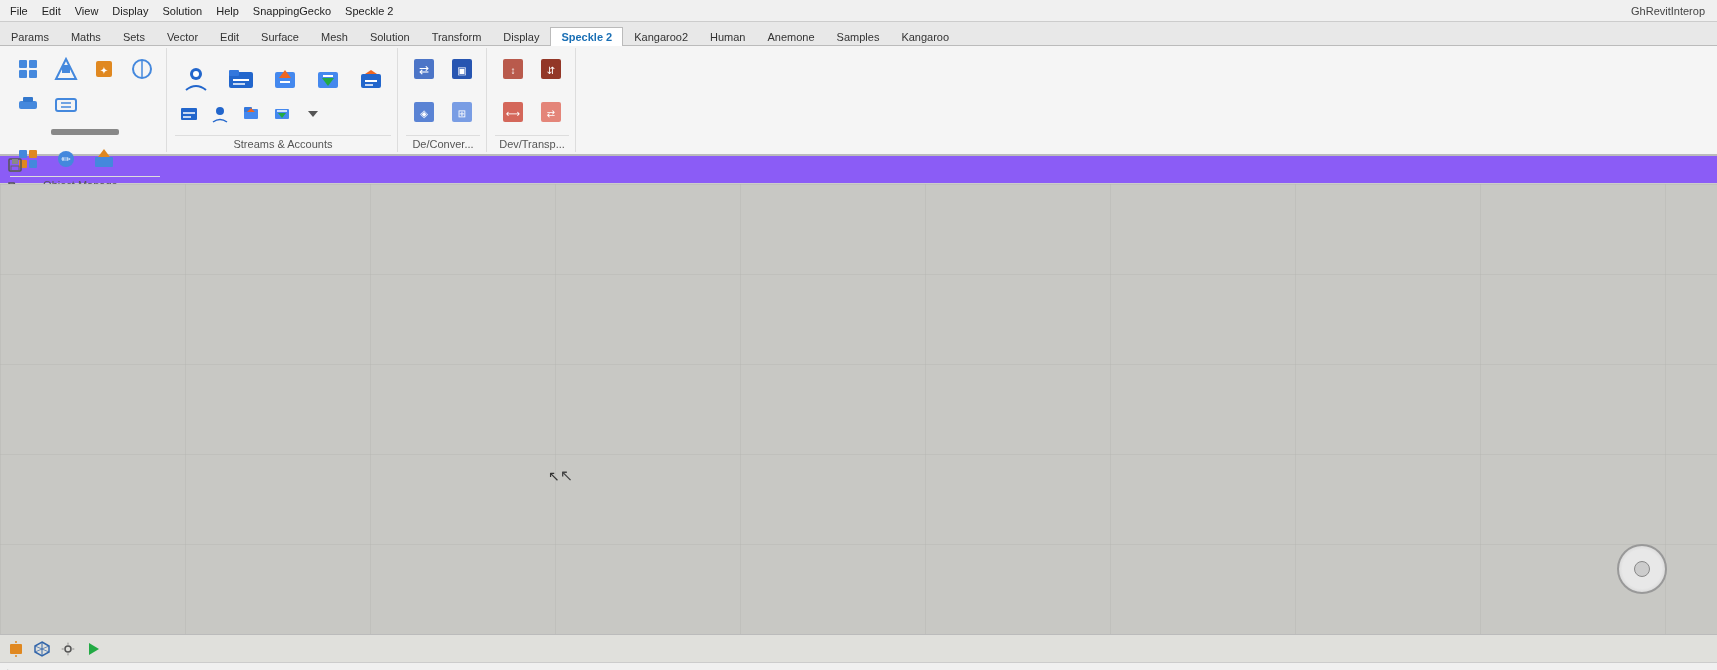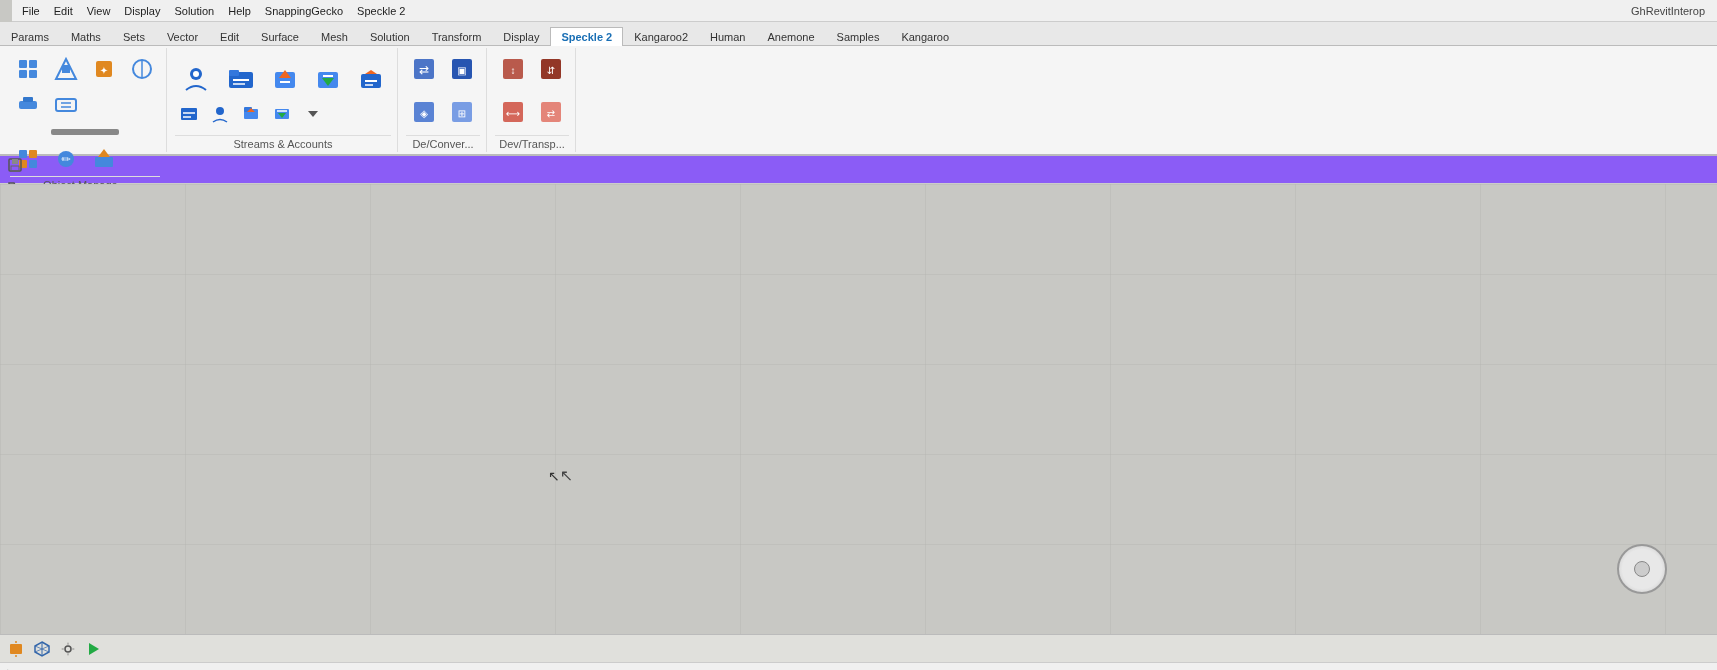--- a/index.html
+++ b/index.html
@@ -2,21 +2,21 @@
 <html><head>
   <meta charset="utf-8">
   <style>
     * { margin: 0; padding: 0; box-sizing: border-box; }
     body { width: 1717px; height: 670px; overflow: hidden; font-family: 'Segoe UI', Tahoma, sans-serif; font-size: 11px; background: #c8c8c4; user-select: none; }
 
     
     #menu-bar {
       display: flex; align-items: center; height: 22px;
       background: #f0f0f0; border-bottom: 1px solid #ccc;
-      padding: 0 4px; gap: 2px; margin-left: 12px;
+      padding: 0 4px; gap: 2px;
     }
     .menu-item {
       padding: 2px 6px; cursor: pointer; font-size: 11px; color: #222;
     }
     #app-title {
       margin-left: auto; font-size: 11px; color: #444; padding-right: 8px;
     }
 
     
     #ribbon-tabs {

